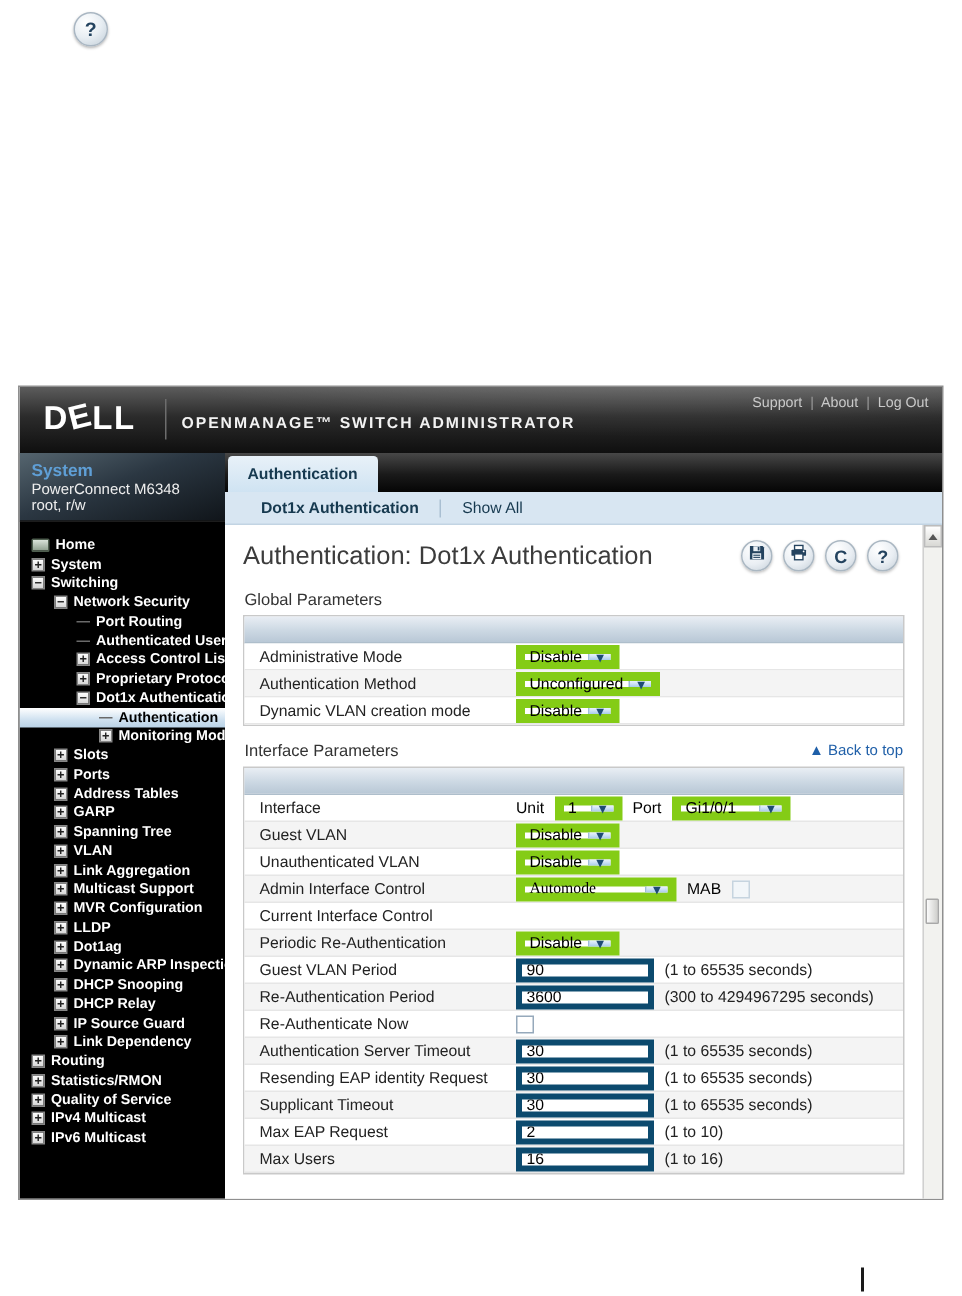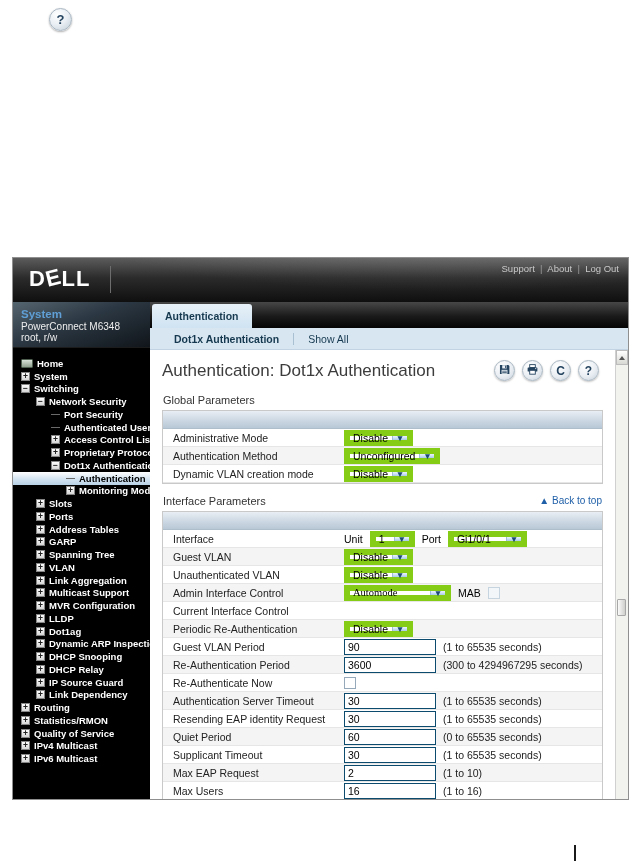--- a/index.html
+++ b/index.html
@@ -92,39 +92,40 @@
   .tctrl { flex:1; display:flex; align-items:center; gap:7px; font-size:10.5px; color:#000; white-space:nowrap; }
 
   .dd { display:inline-flex; align-items:stretch; border:6px solid #84cc16; background:#fff; height:16px; font-size:10.5px; cursor:pointer; }
   .dd-val { padding:0 4px 0 3px; display:flex; align-items:center; }
   .dd-unit .dd-val { width:18px; }
   .dd-port .dd-val { width:52px; }
   .dd-wide .dd-val { width:80px;font-family:Liberation Serif, serif; }
   .dd-btn { width:15px; flex-shrink:0; background:linear-gradient(180deg,#e8f2fc 0%,#cfe3f6 45%,#a9cbea 100%);
     border-left:1px solid #9ebcd8; color:#1e4b74; font-size:9px; font-weight:bold;
     display:flex; align-items:center; justify-content:center; }
-  .tin { width:92px; height:16px; border:1px solid #0c4a6e; font:10.5px "Liberation Sans", sans-serif; padding:0 3px; background:#fff; }
+  .tin { width:92px; height:16px; border:4px solid #0c4a6e; font:10.5px "Liberation Sans", sans-serif; padding:0 3px; background:#fff; }
   .cb { width:12px; height:12px; border:1px solid #96a9bb; background:#fff; display:inline-block; cursor:pointer; }
   .cb.light { border-color:#c6d4df; background:#f2f6f9; }
   .hint { font-size:10.5px; color:#222; }
   .statval { font-size:10.5px; color:#222; }
 
   .footer-mark { position:absolute; left:574px; top:845px; width:2px; height:16px; background:#1a1a1a; }
 </style>
 </head>
 <body>
 
 <div class="float-help">
   <span>?</span>
 </div>
 
 <div class="app">
   <div class="masthead">
     <div class="logo" id="logo"><span>D</span><span class="tiltE">E</span><span>LL</span></div>
     <div class="logo-div"></div>
+    <div class="brand">OPENMANAGE™ SWITCH ADMINISTRATOR</div>
     <div class="mast-links" id="mast-links"><span class="mast-link">Support</span><span class="mast-link">About</span><span class="mast-link">Log Out</span></div>
   </div>
   <div class="appbody">
     <div class="sidebar">
       <div class="side-head">
         <div class="sys">System</div>
         <div class="dev">PowerConnect M6348</div>
         <div class="usr">root, r/w</div>
       </div>
       <div class="tree" id="tree">
@@ -139,21 +140,21 @@
           <div class="tree-item" style="padding-left: 8px;">
             <span class="expand-box">−</span>
             <span>Switching</span>
           </div>
           <div class="tree-item" style="padding-left: 23px;">
             <span class="expand-box">−</span>
             <span>Network Security</span>
           </div>
           <div class="tree-item" style="padding-left: 38px;">
             <span class="connector"></span>
-            <span>Port Security</span>
+            <span>Port Routing</span>
           </div>
           <div class="tree-item" style="padding-left: 38px;">
             <span class="connector"></span>
             <span>Authenticated Users</span>
           </div>
           <div class="tree-item" style="padding-left: 38px;">
             <span class="expand-box">+</span>
             <span>Access Control Lists</span>
           </div>
           <div class="tree-item" style="padding-left: 38px;">
@@ -427,27 +428,20 @@
                       </div>
                     </div>
                     <div class="trow">
                       <div class="tlabel">Resending EAP identity Request</div>
                       <div class="tctrl">
                         <input class="tin" value="30" style="">
                         <span class="hint">(1 to 65535 seconds)</span>
                       </div>
                     </div>
                     <div class="trow">
-                      <div class="tlabel">Quiet Period</div>
-                      <div class="tctrl">
-                        <input class="tin" value="60" style="">
-                        <span class="hint">(0 to 65535 seconds)</span>
-                      </div>
-                    </div>
-                    <div class="trow">
                       <div class="tlabel">Supplicant Timeout</div>
                       <div class="tctrl">
                         <input class="tin" value="30" style="">
                         <span class="hint">(1 to 65535 seconds)</span>
                       </div>
                     </div>
                     <div class="trow">
                       <div class="tlabel">Max EAP Request</div>
                       <div class="tctrl">
                         <input class="tin" value="2" style="">

